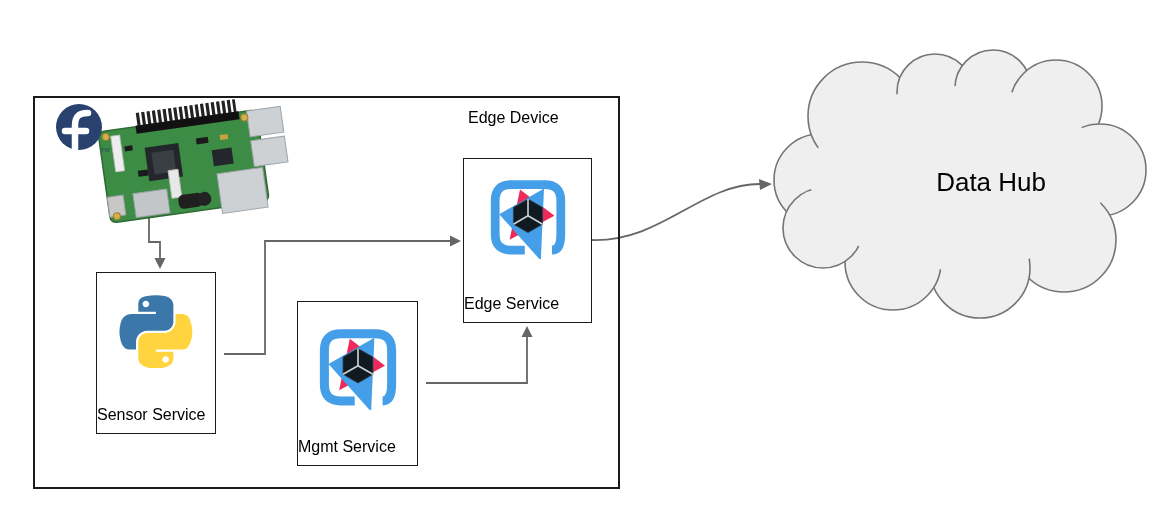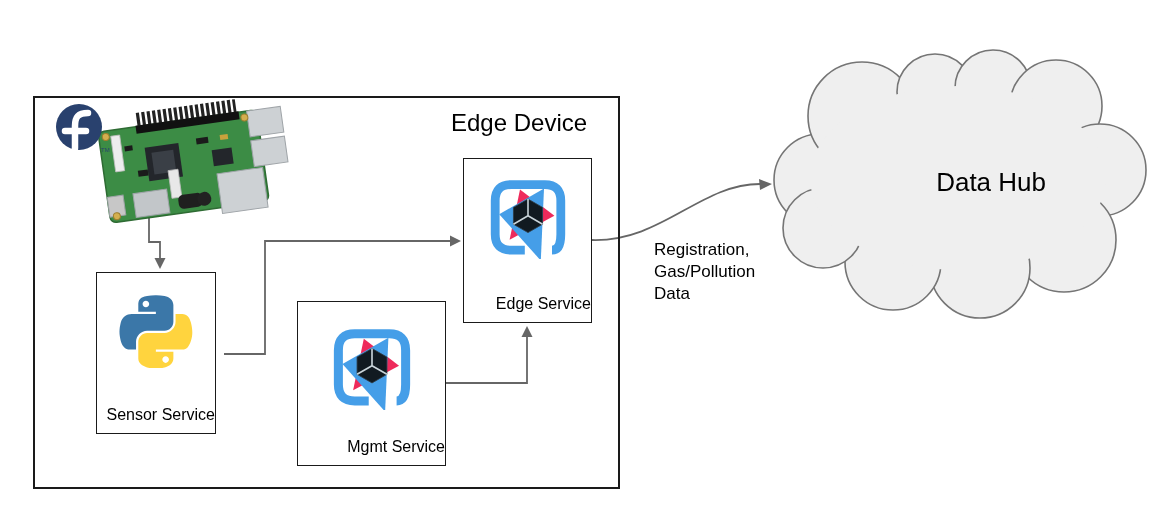--- a/index.html
+++ b/index.html
@@ -4,30 +4,30 @@
 <style>
   html,body{margin:0;padding:0;background:#ffffff;}
   body{width:1172px;height:530px;position:relative;overflow:hidden;
        font-family:"Liberation Sans",sans-serif;color:#000;}
   .stage{position:absolute;inset:0;}
   .layer{position:absolute;left:0;top:0;z-index:1;}
   .box{position:absolute;box-sizing:border-box;background:#fff;border:1.5px solid #1a1a1a;z-index:3;}
   #edge-device-box{left:33px;top:96px;width:587px;height:393px;background:transparent;
                    border-width:2px;z-index:2;}
   .node .icon-wrap{position:absolute;left:0;width:100%;display:flex;justify-content:center;}
-  .node-label{position:absolute;bottom:9px;left:0;width:100%;text-align:right;
+  .node-label{position:absolute;bottom:9px;left:0;width:100%;text-align:left;
               font-size:16px;line-height:18px;}
   #node-sensor{left:96px;top:272px;width:120px;height:162px;}
   #node-sensor .icon-wrap{top:21px;}
-  #node-mgmt{left:297px;top:301px;width:149px;height:165px;}
+  #node-mgmt{left:297px;top:301px;width:121px;height:165px;}
   #node-mgmt .icon-wrap{top:26px;}
   #node-edge{left:463px;top:158px;width:129px;height:165px;}
   #node-edge .icon-wrap{top:20px;}
   .label{position:absolute;z-index:4;}
-  #edge-device-label{left:451px;top:109px;font-size:24px;}
+  #edge-device-label{left:468px;top:109px;font-size:16px;}
   #data-hub-label{left:878px;top:167px;width:168px;text-align:right;font-size:26px;}
   #flow-label{left:654px;top:239px;font-size:17px;line-height:22px;}
 </style>
 </head>
 <body>
 
 <div class="stage">
 
   <svg class="layer" width="1172" height="530" viewBox="0 0 1172 530">
 
@@ -134,19 +134,14 @@
         <polygon points="70,12 14,44 66,102" fill="#459EE8"></polygon>
         <polygon points="50,25 68.2,35.5 68.2,56.5 50,67 31.8,56.5 31.8,35.5" fill="#111A21" stroke="#2E3A42" stroke-width="1"></polygon>
         <path d="M50,25 L50,46 M50,46 L31.8,56.5 M50,46 L68.2,56.5" stroke="#C9D4DA" stroke-width="2" fill="none"></path>
       </svg>
     </div>
     <div class="node-label">Edge Service</div>
   </div>
 
   <div class="label" id="data-hub-label">Data Hub</div>
 
-  <div class="label" id="flow-label">
-    <span>Registration,</span><br>
-    <span>Gas/Pollution</span><br>
-    <span>Data</span>
-  </div>
 
 </div>
 
 </body></html>

